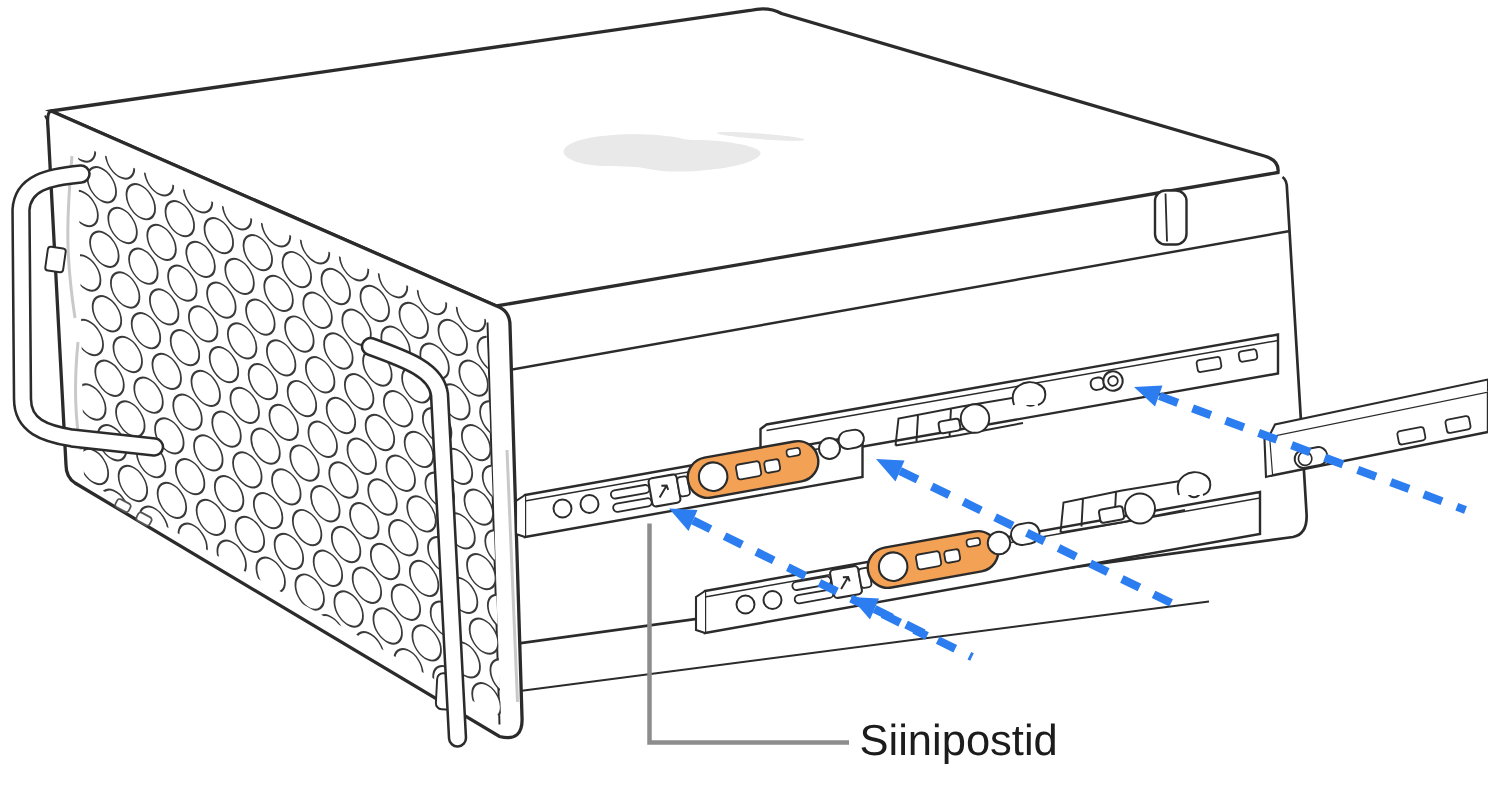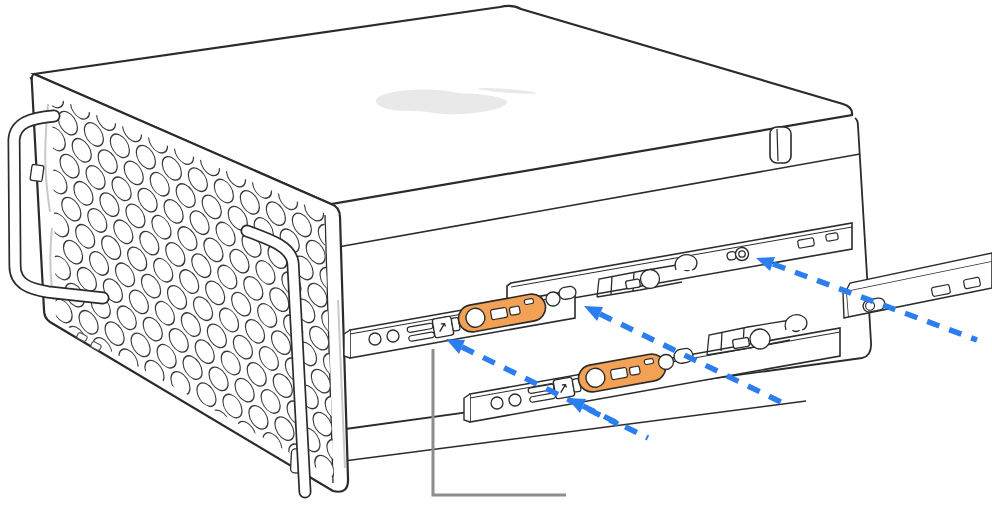--- a/index.html
+++ b/index.html
@@ -366,13 +366,14 @@
     </g>
     <g fill="#2B7DF0" stroke="none">
       <path d="M 446,339 L 465,340 L 459,354 Z"></path>
       <path d="M 584,306 L 603,307 L 597,321 Z"></path>
       <path d="M 756,258 L 775,257 L 770,271 Z"></path>
       <path d="M 567,398 L 586,399 L 580,413 Z"></path>
     </g>
   </g>
 </svg>
 
+<div class="callout-label">Siinipostid</div>
 </div>
 
 </body></html>

